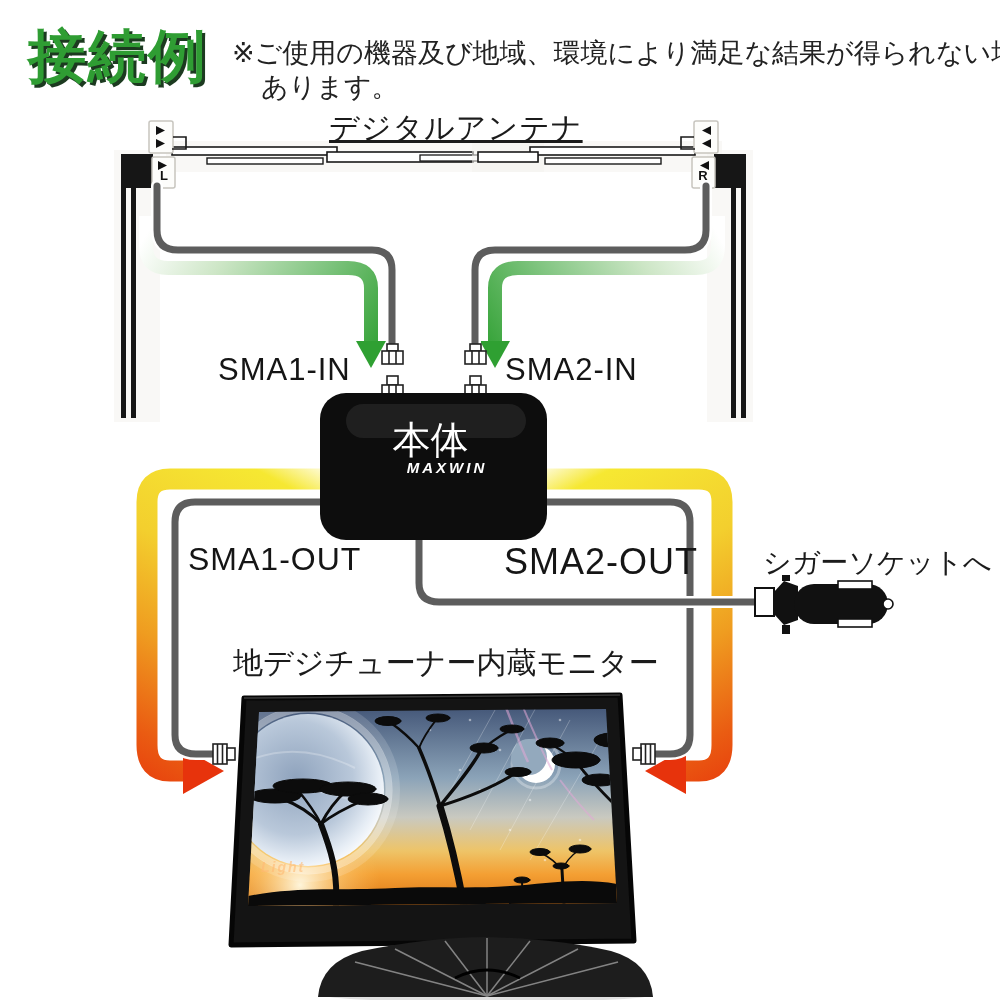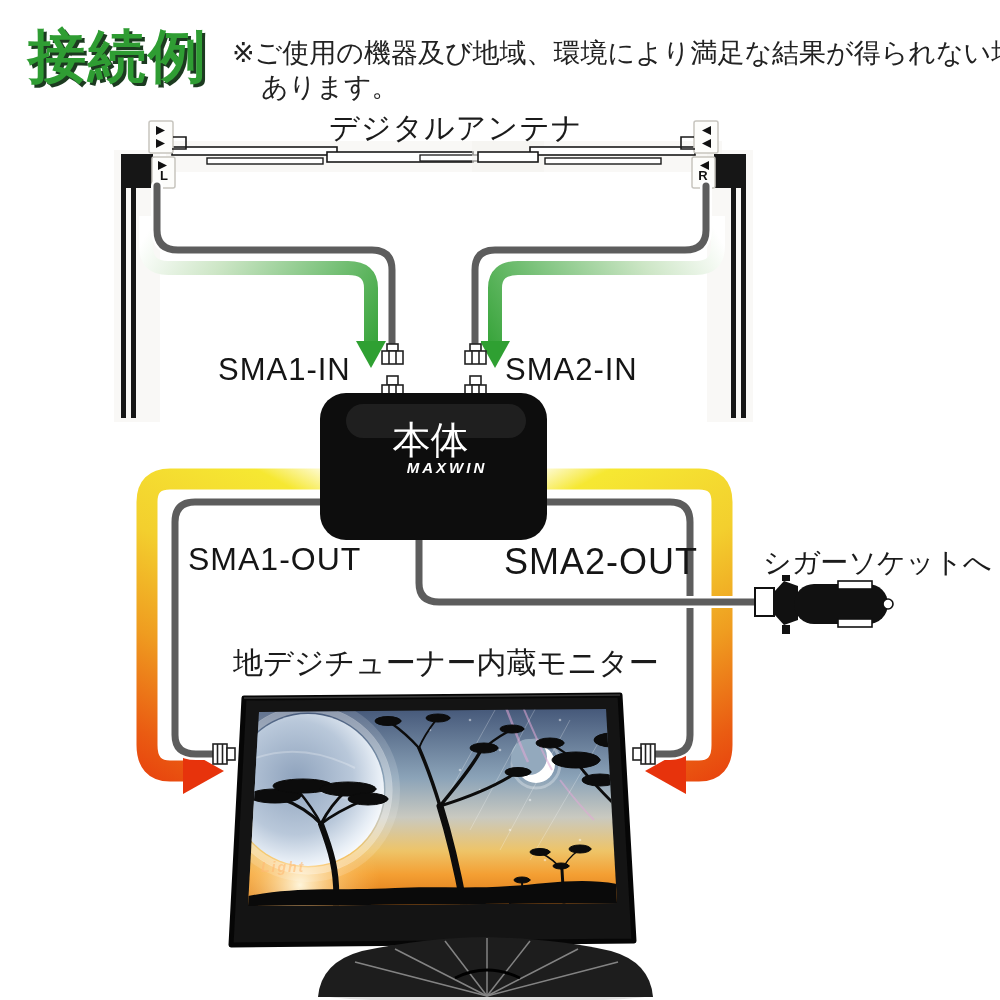--- a/index.html
+++ b/index.html
@@ -4,21 +4,21 @@
 <style>
   html,body{margin:0;padding:0;background:#fff;}
   .stage{position:relative;width:1000px;height:1000px;background:#ffffff;overflow:hidden;
          font-family:"Liberation Sans","DejaVu Sans",sans-serif;}
   .stage svg.diagram{position:absolute;left:0;top:0;}
   .lbl{position:absolute;color:#1b1b1b;white-space:nowrap;}
   .title{left:28px;top:18px;font-size:58px;font-weight:800;color:#2f9d33;
          text-shadow:3px 3px 0 #1c3a20;letter-spacing:2px;}
   .note1{left:232px;top:35px;font-size:27px;color:#222;}
   .note2{left:261px;top:69px;font-size:27px;color:#222;}
-  .ant-label{left:329px;top:108px;font-size:30px;letter-spacing:1px;}
+  .ant-label{left:329px;top:108px;font-size:30px;letter-spacing:1px;text-decoration:underline;}
   .sma{font-size:31px;letter-spacing:1px;color:#151515;}
   .sma1in{left:218px;top:352px;}
   .sma2in{left:505px;top:352px;}
   .sma1out{left:188px;top:541px;font-size:32px;}
   .sma2out{left:504px;top:541px;font-size:36px;}
   .cig{left:763px;top:544px;font-size:28px;}
   .mon{left:233px;top:643px;font-size:30px;}
   .unitname{left:320px;top:415px;width:221px;text-align:center;font-size:38px;color:#fff;}
   .brand{left:320px;top:459px;width:254px;text-align:center;font-size:15px;font-weight:bold;
          font-style:italic;letter-spacing:3px;color:#fff;}

